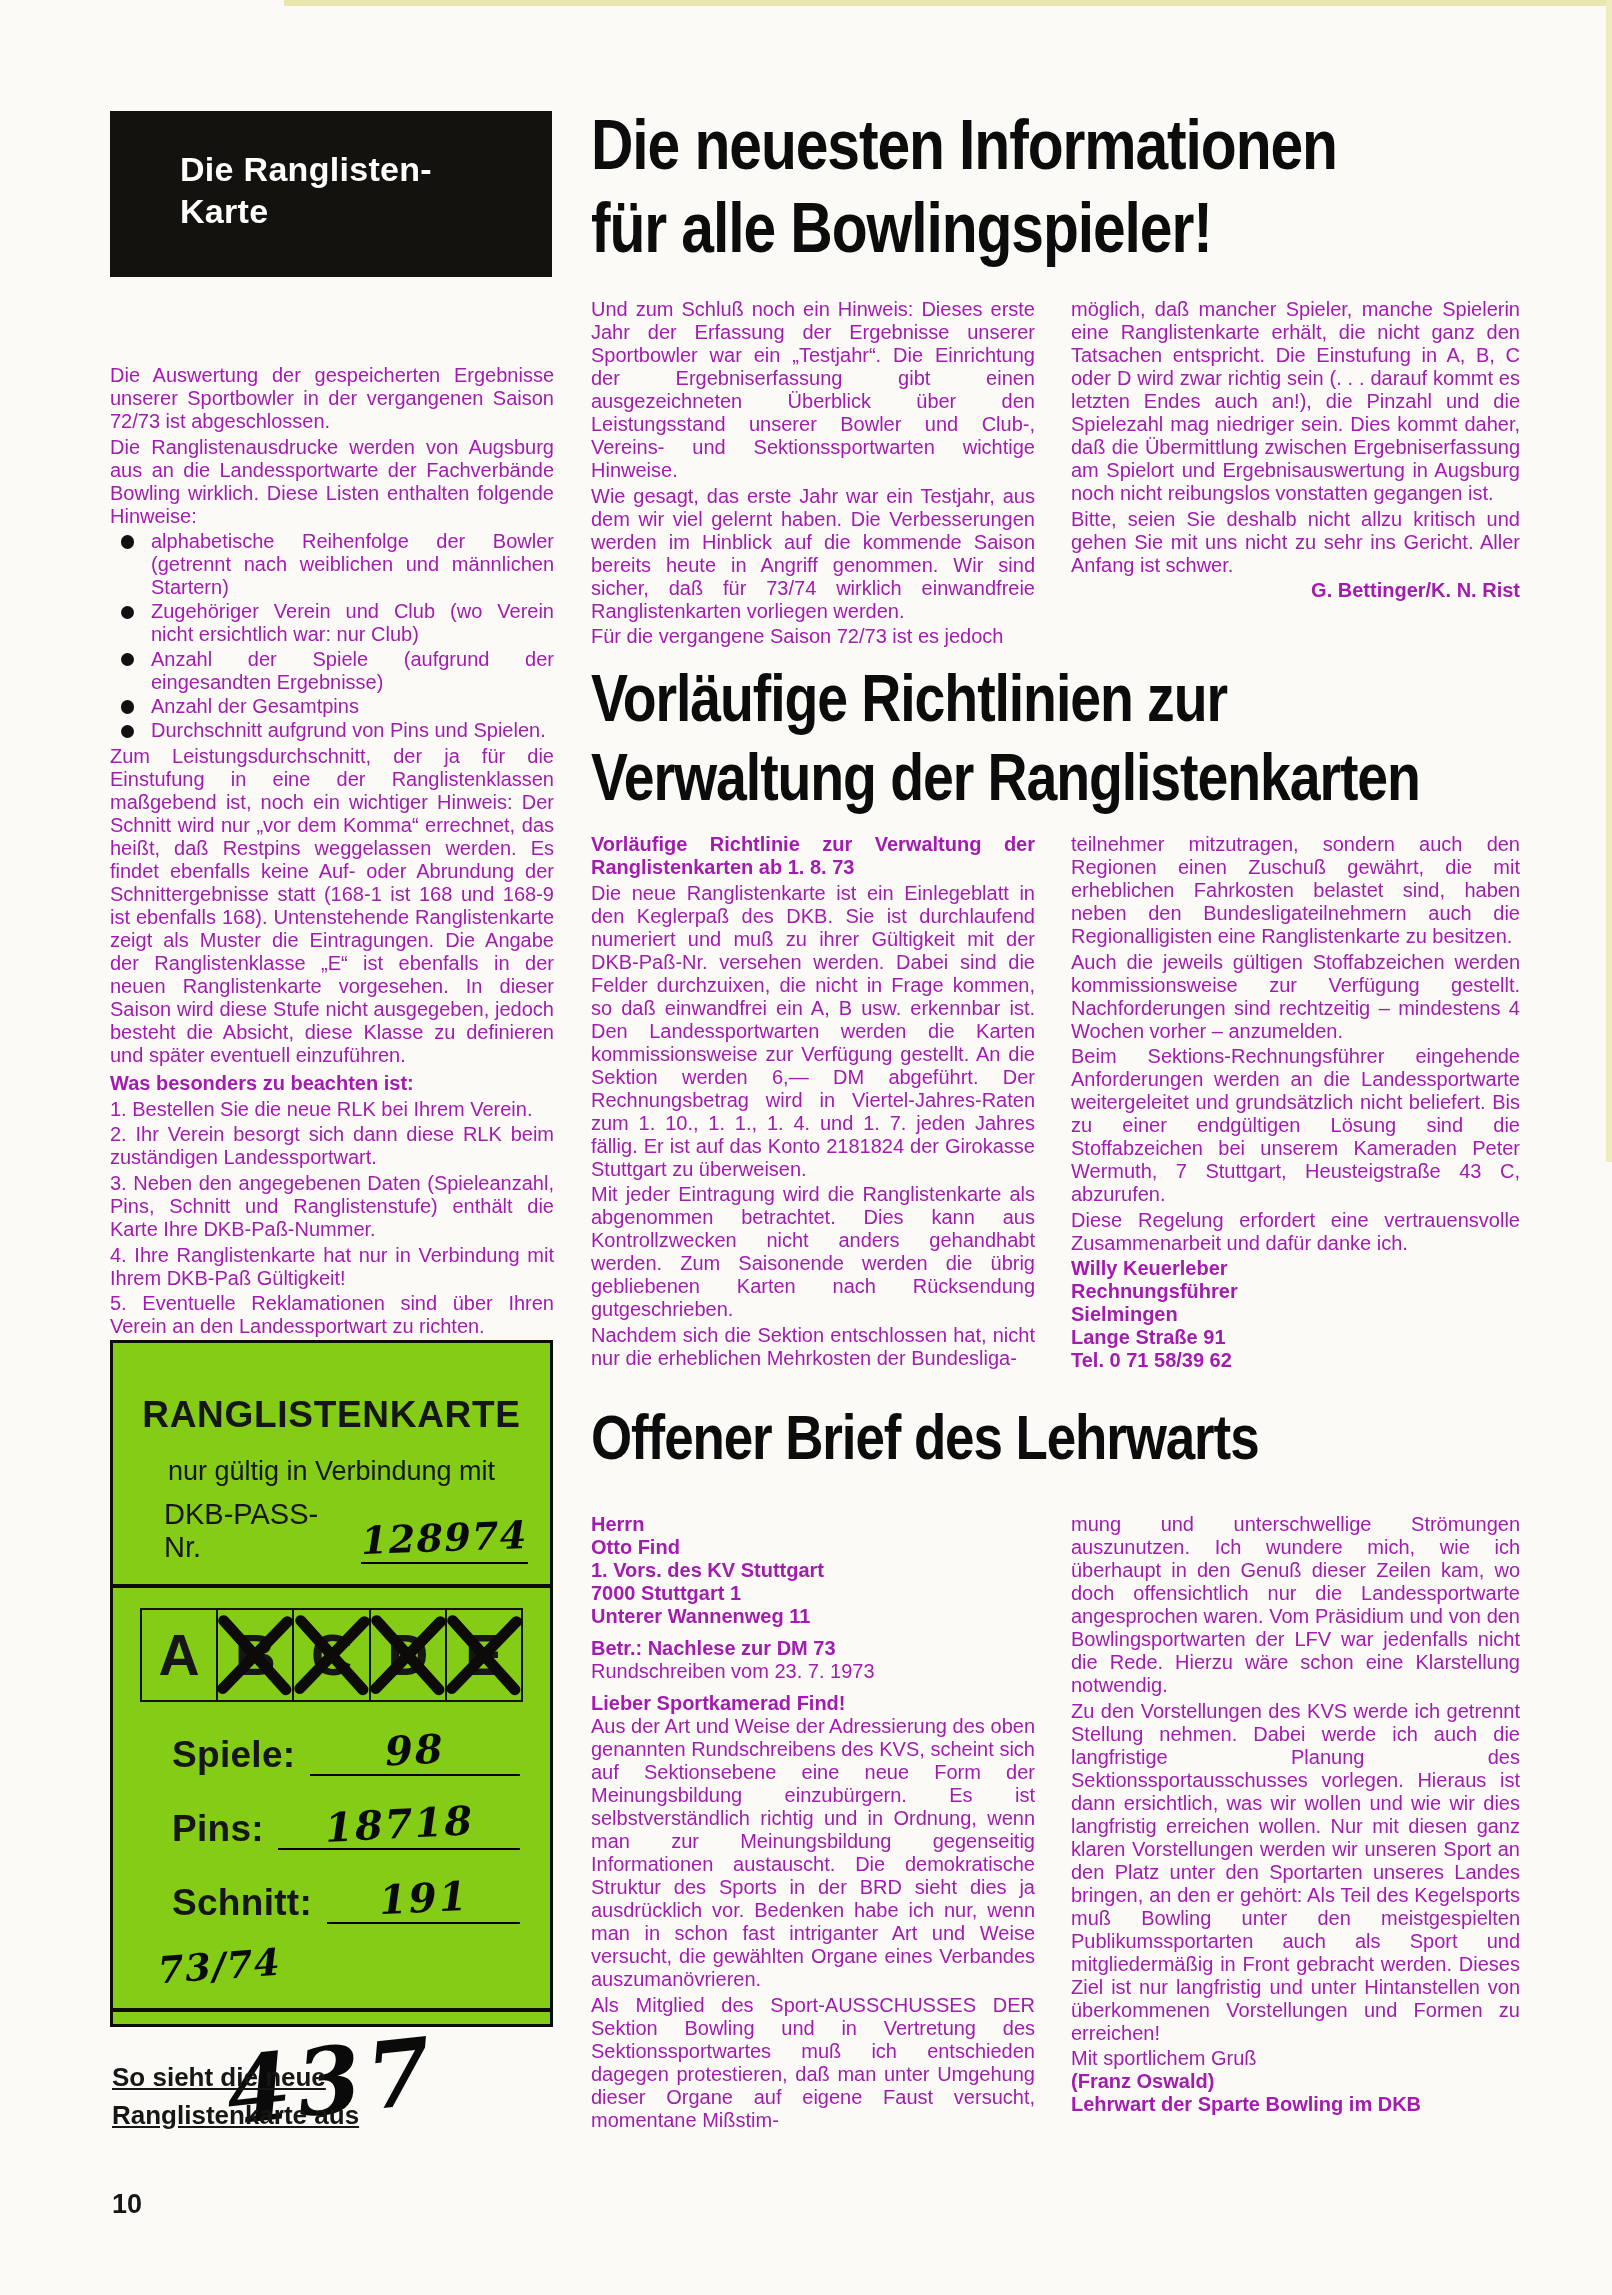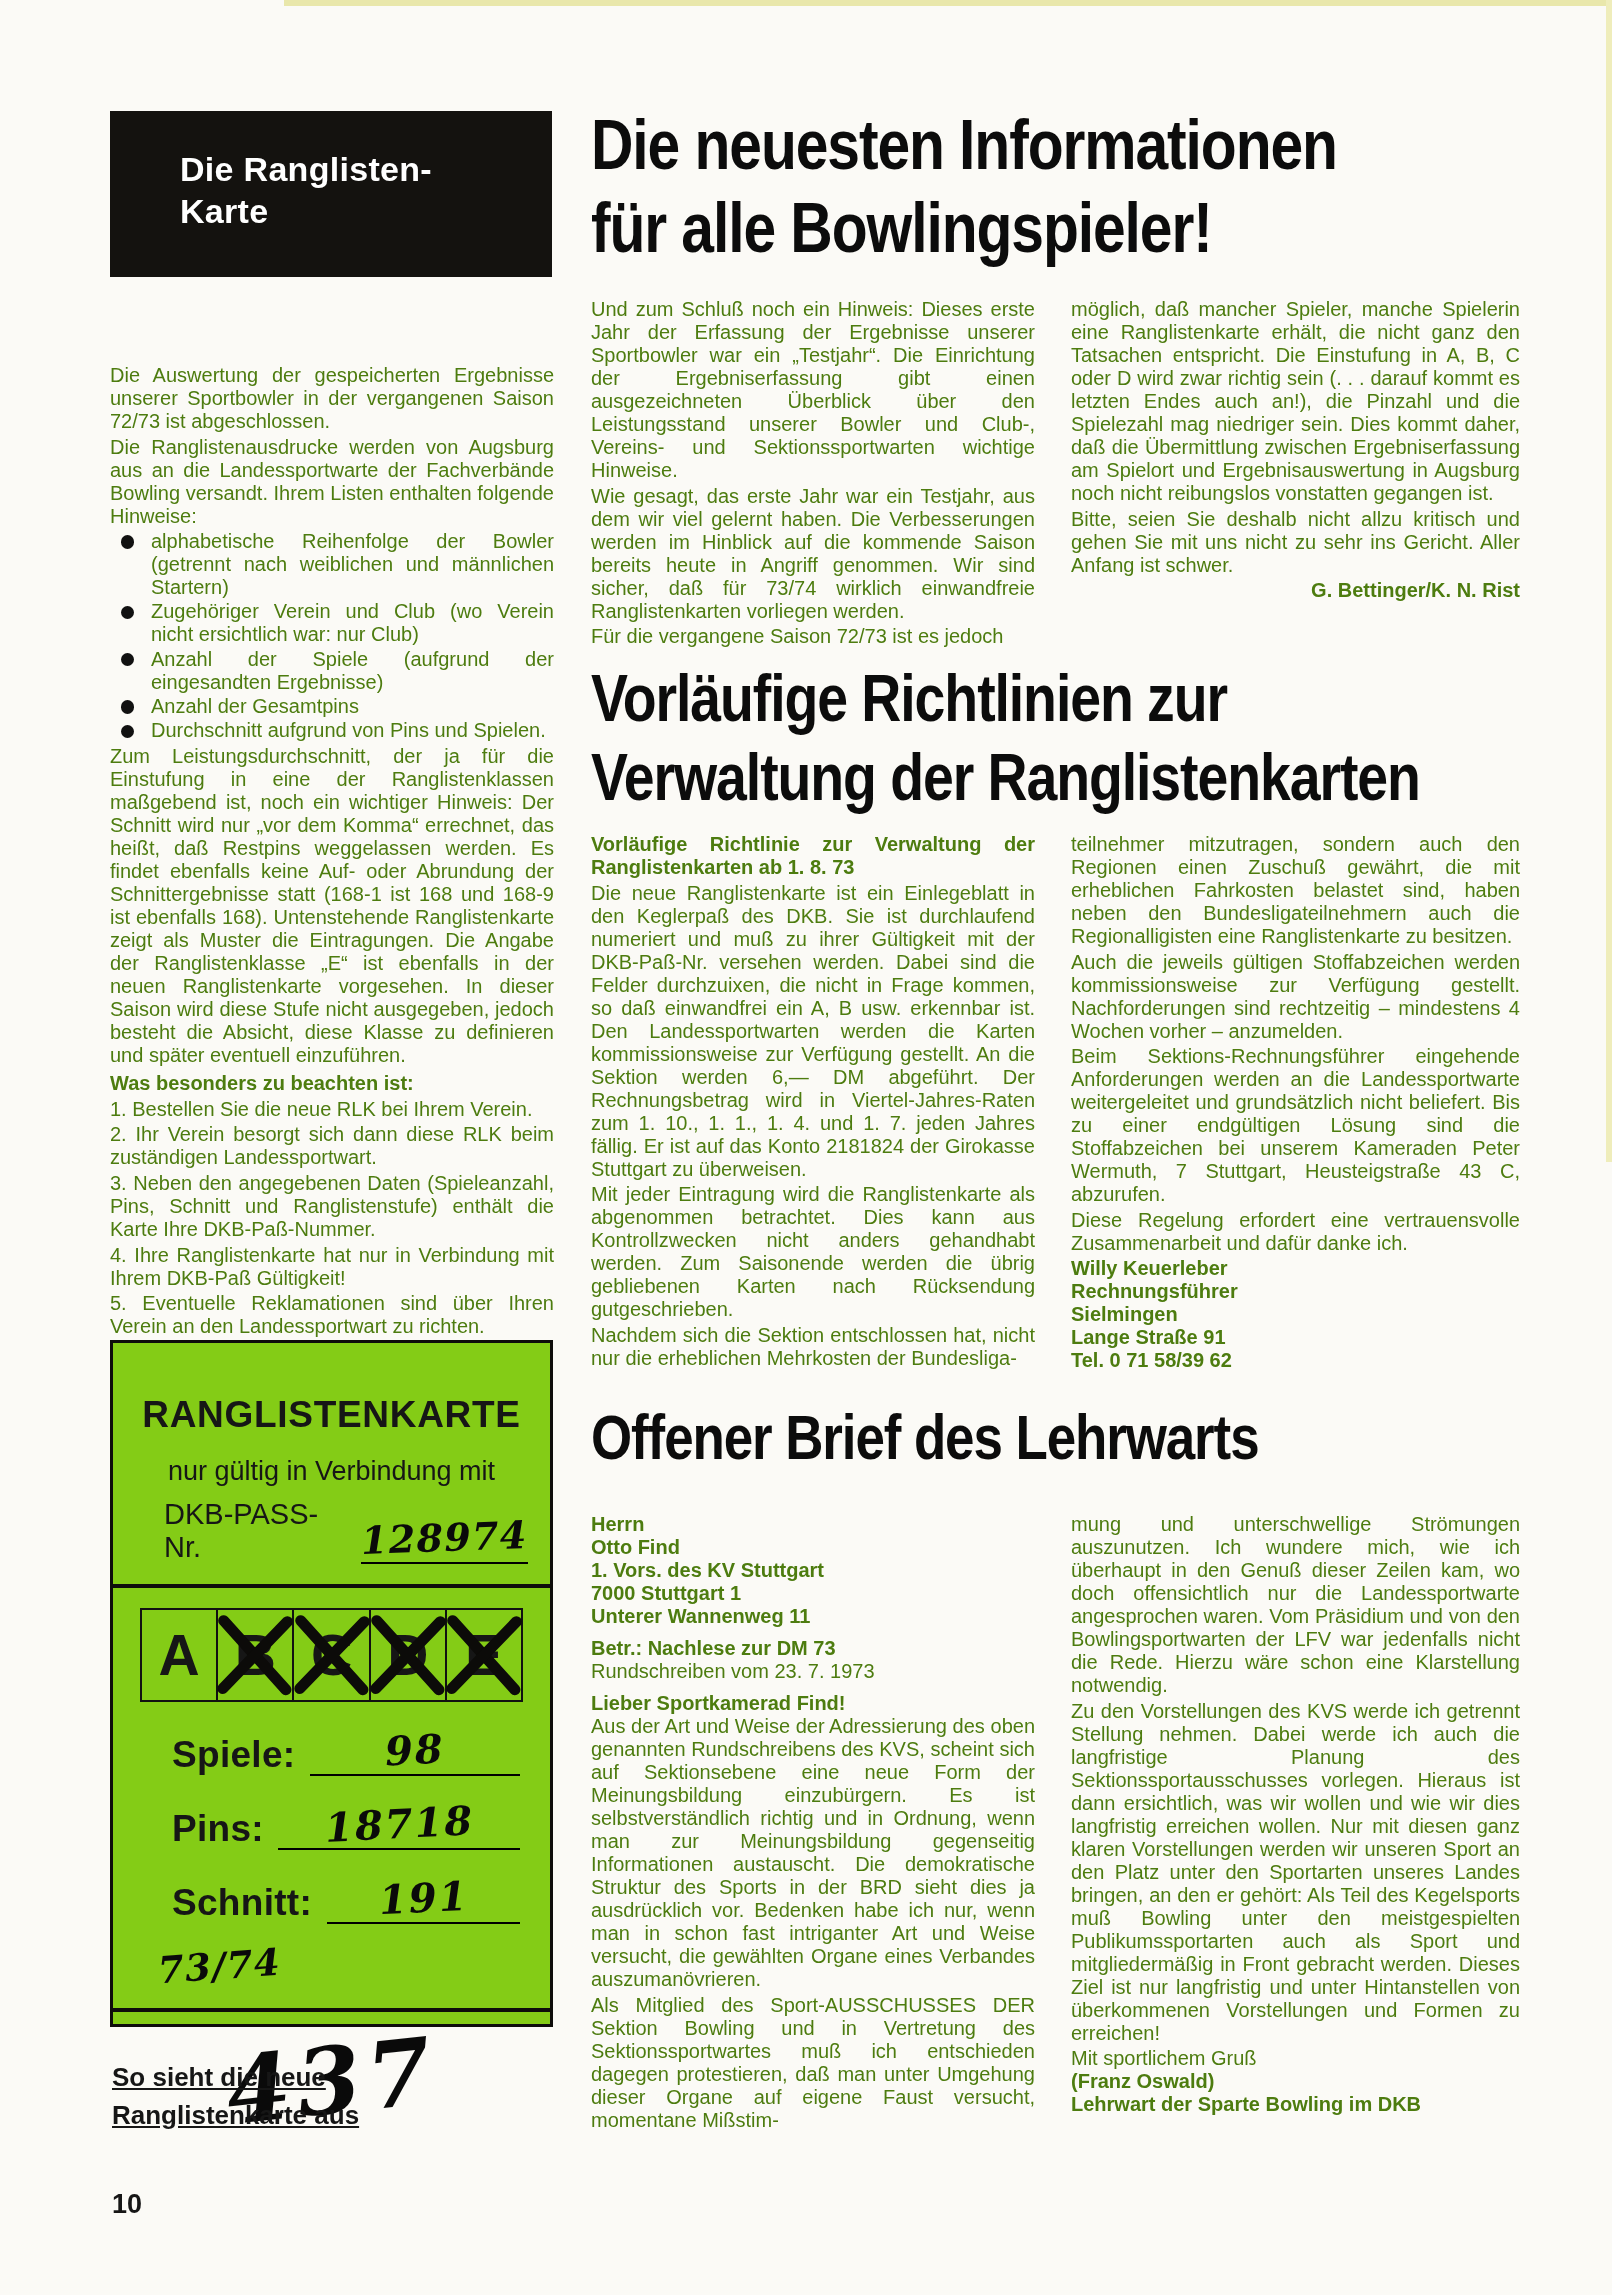--- a/index.html
+++ b/index.html
@@ -15,21 +15,21 @@
   .black-box .bb-line { font-size:34px; font-weight:bold; line-height:42px; letter-spacing:0.3px; }
 
   
   .big-headline { position:absolute; font-weight:bold; letter-spacing:-1.3px; white-space:nowrap; color:#0c0c0c; }
   .big-headline .hl-line { transform:scaleX(0.84); transform-origin:left top; }
   #headline-main { left:591px; top:104px; font-size:70px; line-height:83px; }
   #headline-2 { left:591px; top:659px; font-size:66px; line-height:79px; }
   #headline-3 { left:591px; top:1401px; font-size:63px; line-height:73px; }
 
   
-  .col { position:absolute; width:444px; font-size:20px; line-height:23px; text-align:justify; color:#4d7c0f; }
+  .col { position:absolute; width:444px; font-size:20px; line-height:23px; text-align:justify; color:#a21caf; }
   .col p { margin:0 0 2.6px 0; }
   .bold { font-weight:bold; }
   .sig-right { text-align:right; font-weight:bold; margin-top:1.3px; }
 
   #a1c1 { left:110px; top:364px; }
   #a1c2 { left:591px; top:298px; }
   #a1c3 { left:1071px; top:298px; width:449px; }
   #a2c1 { left:591px; top:833px; }
   #a2c2 { left:1071px; top:833px; width:449px; }
   #a3c1 { left:591px; top:1513px; }
@@ -81,21 +81,21 @@
     <div class="bb-line">Karte</div>
   </div>
 
   <div id="headline-main" class="big-headline">
     <div class="hl-line">Die neuesten Informationen</div>
     <div class="hl-line">für alle Bowlingspieler!</div>
   </div>
 
   <div id="a1c1" class="col">
     <p>Die Auswertung der gespeicherten Ergebnisse unserer Sportbowler in der vergangenen Saison 72/73 ist abgeschlossen.</p>
-    <p>Die Ranglistenausdrucke werden von Augsburg aus an die Landessportwarte der Fachverbände Bowling versandt. Ihrem Listen enthalten folgende Hinweise:</p>
+    <p>Die Ranglistenausdrucke werden von Augsburg aus an die Landessportwarte der Fachverbände Bowling wirklich. Diese Listen enthalten folgende Hinweise:</p>
     <ul class="bullets">
       <li><span class="dot"></span><span>alphabetische Reihenfolge der Bowler (getrennt nach weiblichen und männlichen Startern)</span></li>
       <li><span class="dot"></span><span>Zugehöriger Verein und Club (wo Verein nicht ersichtlich war: nur Club)</span></li>
       <li><span class="dot"></span><span>Anzahl der Spiele (aufgrund der eingesandten Ergebnisse)</span></li>
       <li><span class="dot"></span><span>Anzahl der Gesamtpins</span></li>
       <li><span class="dot"></span><span>Durchschnitt aufgrund von Pins und Spielen.</span></li>
     </ul>
     <p>Zum Leistungsdurchschnitt, der ja für die Einstufung in eine der Ranglistenklassen maßgebend ist, noch ein wichtiger Hinweis: Der Schnitt wird nur „vor dem Komma“ errechnet, das heißt, daß Restpins weggelassen werden. Es findet ebenfalls keine Auf- oder Abrundung der Schnittergebnisse statt (168-1 ist 168 und 168-9 ist ebenfalls 168). Untenstehende Ranglistenkarte zeigt als Muster die Eintragungen. Die Angabe der Ranglistenklasse „E“ ist ebenfalls in der neuen Ranglistenkarte vorgesehen. In dieser Saison wird diese Stufe nicht ausgegeben, jedoch besteht die Absicht, diese Klasse zu definieren und später eventuell einzuführen.</p>
     <p class="heading-line">Was besonders zu beachten ist:</p>
     <p>1. Bestellen Sie die neue RLK bei Ihrem Verein.</p>

